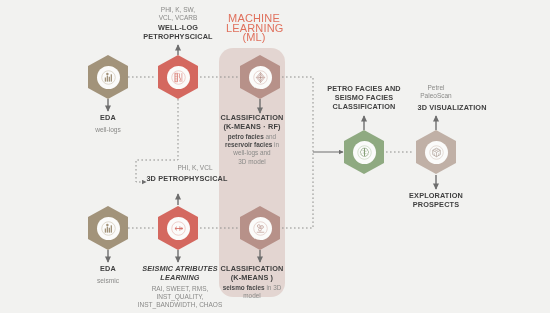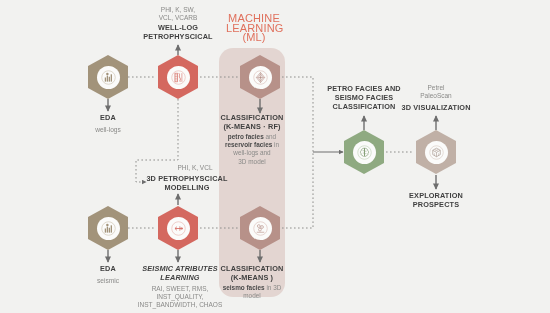--- a/index.html
+++ b/index.html
@@ -171,21 +171,20 @@
   <div class="lbl t-desc" style="left:219px;top:133px;width:66px;">
     <div><b>petro facies</b><span> and</span></div>
     <div><b>reservoir facies</b><span> in</span></div>
     <div>well-logs and</div>
     <div>3D model</div>
   </div>
 
   <div class="lbl t-param" style="left:146px;top:164px;width:98px;">PHI, K, VCL</div>
   <div class="lbl t-main" style="left:132px;top:174px;width:110px;">
     <div>3D PETROPHYSCICAL</div>
-    <div>MODELLING</div>
   </div>
 
   <div class="hex hex-tan" style="left:88px;top:206px;">
     <div class="inner">
       <svg width="15" height="15" viewBox="0 0 16 16">
         <circle cx="8" cy="8" r="7.2" fill="none" stroke="#cfc6b4" stroke-width="0.7"></circle>
         <rect x="4" y="8" width="1.4" height="4.4" fill="#a2937a"></rect>
         <rect x="6.1" y="6" width="1.4" height="6.4" fill="#a2937a"></rect>
         <rect x="8.2" y="7.2" width="1.4" height="5.2" fill="#a2937a"></rect>
         <rect x="10.3" y="4.6" width="1.4" height="7.8" fill="#a2937a"></rect>
@@ -251,21 +250,21 @@
                  C12 10.2 11 11.6 9.6 11.5 C9.1 12.4 8 12.6 8 11.6 Z" fill="none" stroke="#7e9a70" stroke-width="0.7"></path>
         <path d="M8 3.4 V11.6 M6 6 h1.4 M6.2 8.6 h1.4 M8.6 6.6 h1.6 M8.6 9.2 h1.4" stroke="#7e9a70" stroke-width="0.5"></path>
       </svg>
     </div>
   </div>
 
   <div class="lbl t-param" style="left:406px;top:84px;width:60px;">
     <div>Petrel</div>
     <div>PaleoScan</div>
   </div>
-  <div class="lbl t-main" style="left:396px;top:103px;width:80px;">3D VISUALIZATION</div>
+  <div class="lbl t-main" style="left:412px;top:103px;width:80px;">3D VISUALIZATION</div>
   <div class="hex hex-taupe" style="left:416px;top:130px;">
     <div class="inner">
       <svg width="15" height="15" viewBox="0 0 16 16">
         <circle cx="8" cy="8" r="7.2" fill="none" stroke="#d9cdc4" stroke-width="0.7"></circle>
         <path d="M8 3.4 L12 5.6 V10.2 L8 12.5 L4 10.2 V5.6 Z" fill="none" stroke="#a3938a" stroke-width="0.7"></path>
         <path d="M4 5.6 L8 7.9 L12 5.6 M8 7.9 V12.5" fill="none" stroke="#a3938a" stroke-width="0.6"></path>
         <path d="M6 4.5 L10 6.8 M10 4.5 L6 6.8 M5.9 8.8 V11.4 M10.1 8.8 V11.4" stroke="#a3938a" stroke-width="0.4"></path>
       </svg>
     </div>
   </div>

